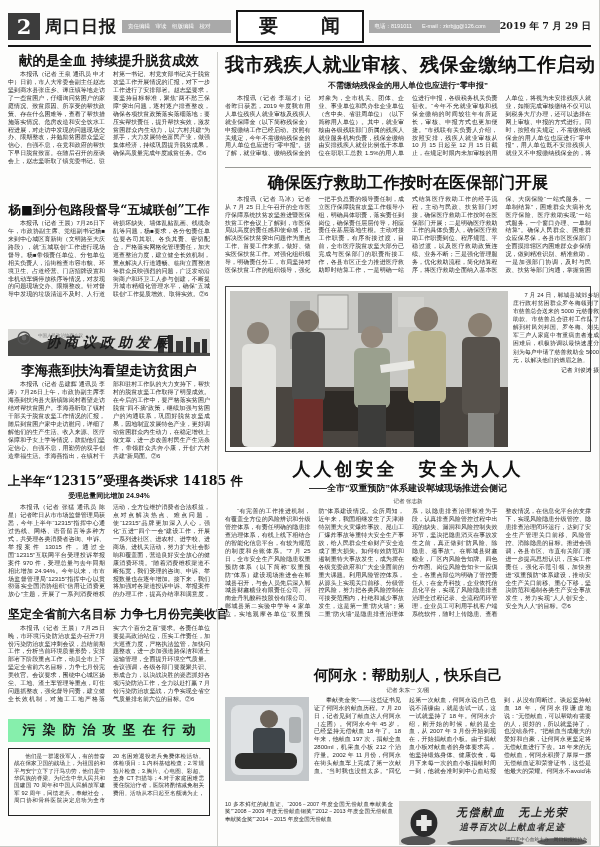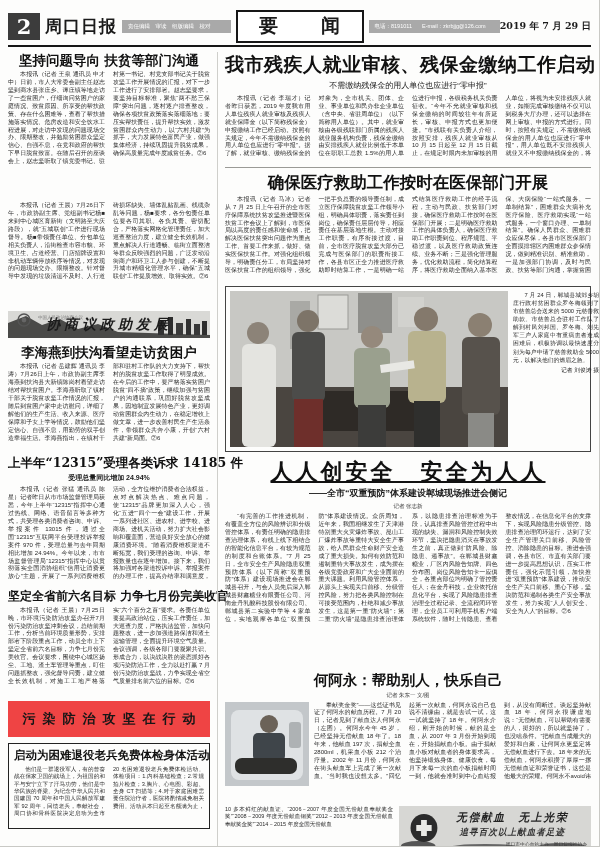--- a/index.html
+++ b/index.html
@@ -47,30 +47,30 @@
   .c2{ column-count:2; } .c3{ column-count:3; } .c4{ column-count:4; }
   .art{ margin-bottom:6px; }
   .art-title{ text-align:center; font-size:13.5px; line-height:1.2; margin-bottom:3px; white-space:nowrap; }
   .art-sub{ text-align:center; font-size:7px; font-weight:bold; margin:1px 0 3px 0; }
   .byline{ text-align:center; font-size:5.5px; color:#333; margin:1px 0 3px 0; }
 
   
   .zx-banner{ position:relative; height:27px; margin:3px 0 6px 0; overflow:hidden; }
   .zx-banner svg{ display:block; }
   .poll-banner{
-    background:#ef4444; height:36px; margin:4px 0 6px 0;
+    background:#86efac; height:23px; margin:4px 0 6px 0;
     display:flex; align-items:center; justify-content:center;
     font:bold 13px "DejaVu Serif", serif; letter-spacing:7px; color:#161616; padding-left:7px;
   }
   .hospital-box{ border:1.5px solid #222; padding:4px 5px; }
   .hospital-box .t1{ text-align:center; font-size:11.5px; }
   .hospital-box .t2{ text-align:center; font-size:11.5px; margin-bottom:3px; white-space:nowrap; }
 
   .main-title{ font-size:19px; white-space:nowrap; letter-spacing:0.5px; margin-bottom:2px;}
-  .main-sub{ text-align:center; font-size:8px; font-weight:normal; margin:2px 0 4px 0; }
+  .main-sub{ text-align:center; font-size:8px; font-weight:bold; margin:2px 0 4px 0; }
   .big-rule{ border-bottom:1px solid #9a9a96; margin:4px 0 5px 0; }
 
   .photo-box{ border:1px solid #444; padding:4px; display:flex; gap:5px; margin-bottom:6px; }
   .photo-box .cap{ width:86px; flex:0 0 auto; font-size:5.8px; line-height:1.4; text-align:justify; color:#2a2a2a; text-indent:2em; }
   .photo-box .credit{ text-align:right; text-indent:0; margin-top:2px; font-size:5.8px; }
 
   .r5-row1{ display:flex; gap:5px; }
   .r5-photo{ flex:0 0 auto; }
   .r5-body{ flex:1 1 0; min-width:0; height:84px; }
   .r5-row2{ display:flex; gap:6px; margin-top:20px; align-items:flex-start; }
@@ -101,25 +101,26 @@
       <div class="dateline">2019 年 7 月 29 日</div>
     </div>
   </header>
   <div class="toprule"></div>
 
   <div class="cols">
 
     <div class="col-left">
 
       <div class="art">
-        <div class="art-title h-serif">坚持问题导向  扶贫等部门沟通</div>
+        <div class="art-title h-serif">献的是全血  持续提升脱贫成效</div>
         <div class="bodytext c2" style="height:125px;">本报讯（记者 王泉 通讯员 申才中）日前，市人大常委会副主任赵志坚到商水县张庄乡、谭庄镇等地走访了一些贫困户，仔细询问贫困户的家庭情况、致贫原因、所享受的帮扶政策、存在什么困难等，查看了帮扶措施落实情况、危房改造和安全饮水工程进展，对走访中发现的问题现场交办、限期整改，并勉励贫困群众坚定信心、自强不息，在党和政府的帮扶下早日脱贫致富。在随后召开的座谈会上，赵志坚听取了镇党委书记、驻村第一书记、村党支部书记关于脱贫攻坚工作开展情况的汇报，对下一步工作进行了安排部署。赵志坚要求，要坚持目标标准，聚焦“两不愁三保障”突出问题，逐村逐户排查整改，确保各项扶贫政策落实落细落地；要压实帮扶责任，提升帮扶实效，激发贫困群众内生动力，以“六村共建”为抓手，大力发展特色富民产业，做强集体经济，持续巩固提升脱贫成果，确保高质量完成年度减贫任务。②6</div>
       </div>
 
       <div class="art">
+        <div class="art-title h-serif" style="font-size:12.5px;">杨■到分包路段督导“五城联创”工作</div>
         <div class="bodytext c2" style="height:103px;">本报讯（记者 王晨）7月26日下午，市政协副主席、党组副书记杨■来到中心城区育新街（文明路至大庆路段），就“五城联创”工作进行现场督导。杨■带领责任单位、分包单位相关负责人，沿街检查市容市貌、环境卫生、占道经营、门店招牌设置和非机动车辆停放秩序等情况，对发现的问题现场交办、限期整改。针对督导中发现的垃圾清运不及时、人行道砖损坏缺失、墙体乱贴乱画、线缆杂乱等问题，杨■要求，各分包责任单位要各司其职、各负其责、密切配合，严格落实网格化管理责任，加大巡查整治力度，建立健全长效机制，重点解决人行道通畅、临街立面整洁等群众反映强烈的问题，广泛发动沿街商户和环卫工人参与创建，不断提升城市精细化管理水平，确保“五城联创”工作提质增效、取得实效。②6</div>
       </div>
 
       <div class="zx-banner">
         <svg width="202" height="27" viewBox="0 0 202 27">
           <rect x="0" y="0" width="202" height="27" fill="#d9d9d6"></rect>
           <path d="M0 27 L0 12 L18 5 L34 14 L52 8 L70 18 L90 13 L110 21 L202 24 L202 27 Z" fill="#4a4a48"></path>
           <rect x="150" y="10" width="6" height="14" fill="#333"></rect>
             <rect x="160" y="6" width="5" height="18" fill="#2c2c2c"></rect>
           <rect x="168" y="12" width="7" height="12" fill="#3a3a3a"></rect>
@@ -147,21 +148,20 @@
       <div class="art">
         <div class="art-title h-serif" style="font-size:12px;">坚定全省前六名目标  力争七月份完美收官</div>
         <div class="bodytext c2" style="height:88px;">本报讯（记者 王晨）7月25日晚，市环境污染防治攻坚办召开7月份污染防治攻坚冲刺会议，总结前期工作，分析当前环境质量形势，安排部署下阶段重点工作，动员全市上下坚定全省前六名目标，力争七月份完美收官。会议要求，围绕中心城区扬尘、工地、渣土车管理等重点，盯住问题抓整改，强化督导问责，建立健全长效机制，对施工工地严格落实“六个百分之百”要求。各责任单位要提高政治站位，压实工作责任，加大巡查力度，严格执法监管，加快问题整改，进一步加强道路保洁和渣土运输管理，全面提升环境空气质量。会议强调，各级各部门要凝聚共识、形成合力，以决战决胜的姿态抓好各项污染防治工作，全力以赴打赢 7 月份污染防治攻坚战，力争实现全省空气质量排名前六位的目标。②6</div>
       </div>
 
       <div class="poll-banner">
         <span>污染防治攻坚在行动</span>
       </div>
 
       <div class="hospital-box">
-        <div class="t2 h-serif">启动为困难退役老兵免费体检身体活动</div>
         <div class="bodytext c2" style="height:58px; font-size:5.6px;">他们是一群退役军人，有的曾奋战在保家卫国的战场上，为祖国的和平与安宁立下了汗马功劳，他们是中华民族的脊梁。为纪念中华人民共和国建国 70 周年和中国人民解放军建军 92 周年，回馈老兵，奉献社会，周口协和骨科医院决定启动为全市 20 名困难退役老兵免费体检活动。体检项目：1.内科基础检查；2.常规拍片检查；3.胸片、心电图、彩超、全身 CT 扫描等；4.对于家庭困难需要住院治疗者，医院将酌情减免相关费用。活动从本日起至名额满为止，报名电话 13949993568，联系人史先生。④6</div>
       </div>
     </div>
 
     <div class="col-right">
 
       <div class="art">
         <div class="main-title h-serif">我市残疾人就业审核、残保金缴纳工作启动</div>
         <div class="main-sub">不需缴纳残保金的用人单位也应进行“零申报”</div>
         <div class="bodytext c4" style="height:66px;">本报讯（记者 李瑞才）记者昨日获悉，2019 年度我市用人单位残疾人就业审核及残疾人就业保障金（以下简称残保金）申报缴纳工作已经启动。按照有关规定，今年不需缴纳残保金的用人单位也应进行“零申报”。据了解，就业审核、缴纳残保金的对象为，全市机关、团体、企业、事业单位和民办非企业单位（含中央、省驻周单位）（以下简称用人单位）。其中，就业审核由各级残联部门所属的残疾人就业服务机构负责，残保金缴纳由安排残疾人就业比例低于本单位在职职工总数 1.5%的用人单位进行申报，各级税务机关负责征收。“今年不光就业审核和残保金缴纳的时间较往年有所延长，审核、申报方式也更加便捷。”市残联有关负责人介绍，按照安排，残疾人就业审核从 10 月 15 日起至 12 月 15 日截止，在规定时限内未加审核的用人单位，将视为未安排残疾人就业，如期完成审核缴纳不仅可以到税务大厅办理，还可以选择在网上审核、申报的方式进行。同时，按照有关规定，不需缴纳残保金的用人单位也应进行“零申报”，用人单位既不安排残疾人就业又不申报缴纳残保金的，将按照有关规定进行处理。此外，用人单位安排残疾人就业和缴纳残保金情况将纳入企业信用信息公示系统和企业履行社会责任内容。②6</div>
@@ -200,21 +200,21 @@
             <rect x="238" y="122" width="26" height="34" fill="#8a8a86"></rect>
           <rect x="150" y="74" width="34" height="8" fill="#e8e8e4" transform="rotate(-8 150 74)"></rect>
         </svg>
         <div class="cap">
           <span>7 月 24 日，郸城县城郊乡胡庄行政村贫困群众罗冬梅领到了市慈善总会送来的 5000 元慈善救助款。市慈善总会驻村工作队了解到村民刘邦国、罗冬梅、刘先军三户人家庭中有重病患者造成困难后，积极协调以最快速度分别为每户申请了慈善救助金 5000 元，以解决他们的燃眉之急。</span>
           <div class="credit">记者 刘俊涛 摄</div>
         </div>
       </div>
 
       <div class="art">
-        <div class="art-title h-serif" style="font-size:22px; letter-spacing:3px;text-decoration:underline;">人人创安全　安全为人人</div>
+        <div class="art-title h-serif" style="font-size:18px; letter-spacing:3px;">人人创安全　安全为人人</div>
         <div class="art-sub" style="font-size:9px;">——全市“双重预防”体系建设郸城现场推进会侧记</div>
         <div class="byline">记者 张志新</div>
         <div class="bodytext c4" style="height:152px;">“有完善的工作推进机制，有覆盖全方位的风险辨识和分级管控体系，有责任明确的隐患排查治理体系，有线上线下相结合的智能化信息平台，有较为规范的制度和台账体系。”7 月 25 日，全市安全生产风险隐患双重预防体系（以下简称“双重预防”体系）建设现场推进会在郸城县召开，与会人员先后深入郸城县财鑫糖业有限责任公司、河南金丹乳酸科技股份有限公司、郸城县第二实验中学等 4 家单位，实地观摩各单位“双重预防”体系建设情况。众所周知，近年来，我国相继发生了天津港特别重大火灾爆炸事故、昆山工厂爆炸事故等重特大安全生产事故，给人民群众生命财产安全造成了重大损失。如何有效防范和遏制重特大事故发生，成为摆在各级党委政府和广大企业面前的重大课题。利用风险管控体系，从源头上实现关口前移、分级管控风险，努力把各类风险控制在可接受范围内，杜绝和减少事故发生，这是第一重“防火墙”；第二重“防火墙”是隐患排查治理体系，以隐患排查治理标准为手段，认真排查风险管控过程中出现的缺失、漏洞和风险控制失效环节，坚决把隐患消灭在事故发生之前，真正做到“防风险、除隐患、遏事故”。在郸城县财鑫糖业，厂区内风险告知牌、四色分布图、岗位风险告知卡一应俱全，各重点部位均明确了管控责任人；在金丹科技，企业依托信息化平台，实现了风险隐患排查治理全过程记录、全流程闭环管理，企业员工可利用手机客户端系统软件，随时上传隐患、查看整改情况，在信息化平台的支撑下，实现风险隐患分级管控、隐患排查治理闭环运行，达到了安全生产管理关口前移、风险管控、消除隐患的目标。推进会强调，各县市区、市直有关部门要进一步提高思想认识，压实工作责任，强化示范引领，加快推进“双重预防”体系建设，推动安全生产关口前移、重心下移，坚决防范和遏制各类生产安全事故发生，努力实现“人人创安全、安全为人人”的目标。②6</div>
       </div>
 
       <div class="art" style="margin-bottom:0;">
         <div class="art-title h-serif" style="font-size:14.5px;">何阿永：帮助别人，快乐自己</div>
         <div class="byline">记者 朱东一 文/图</div>
         <div class="r5-row1">
           <svg class="r5-photo" width="84" height="84" viewBox="0 0 84 84">

